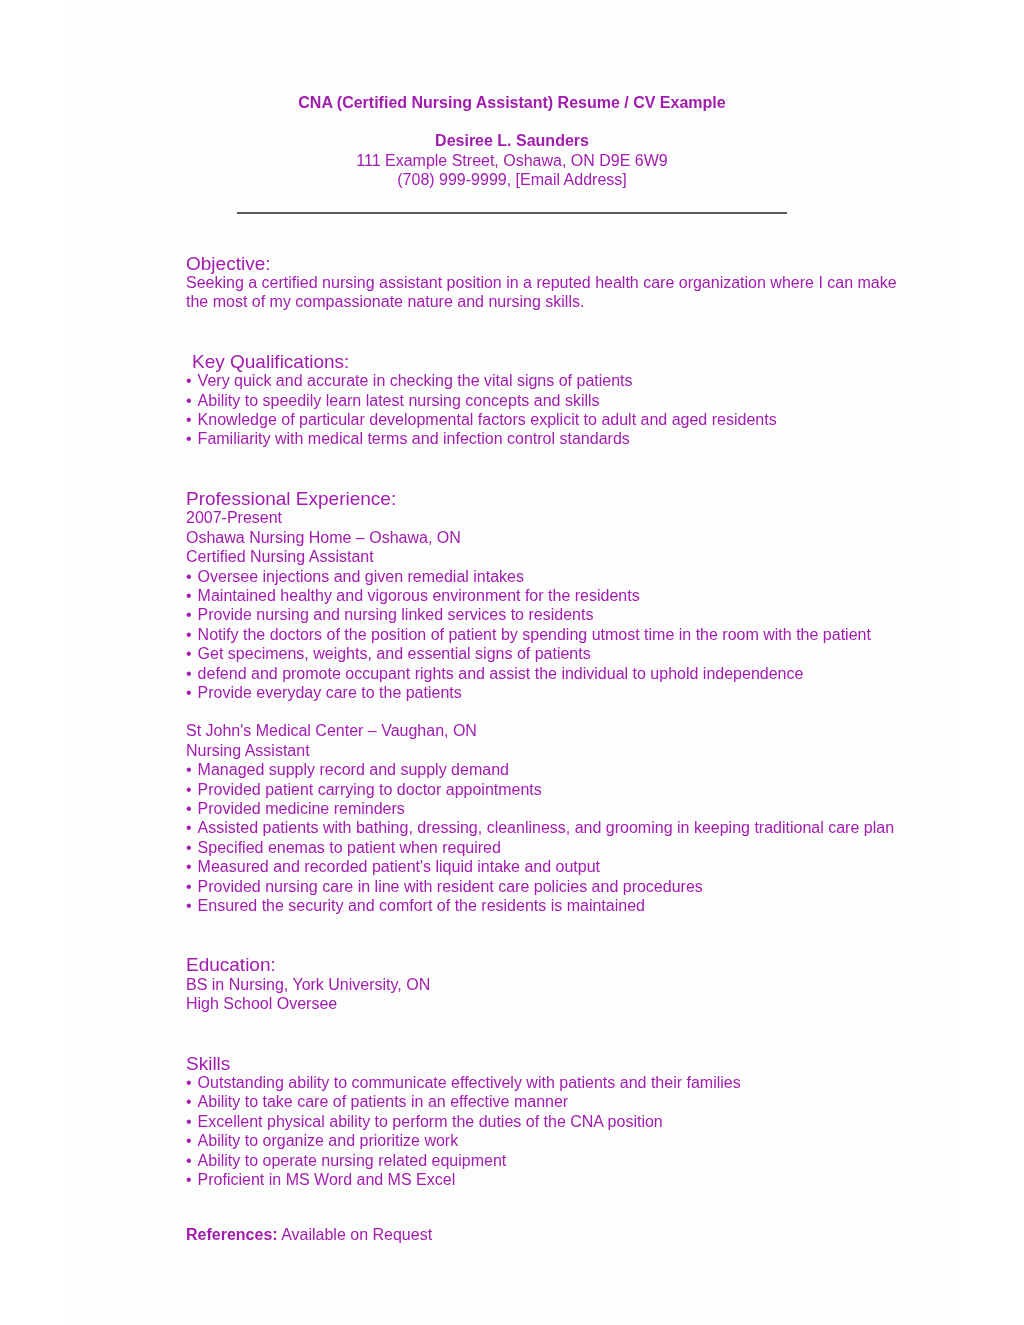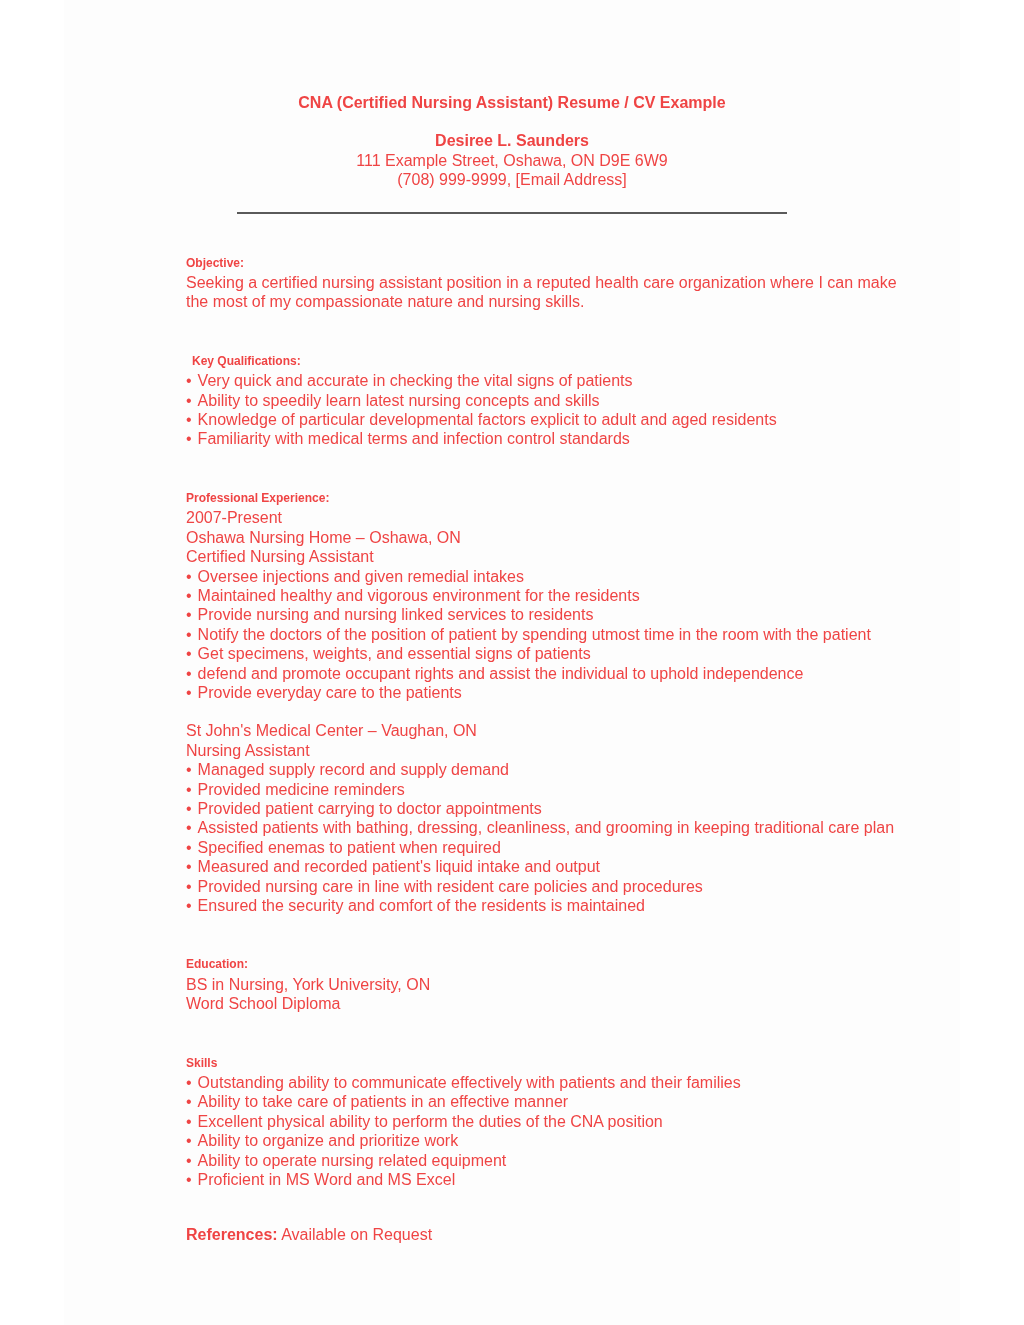--- a/index.html
+++ b/index.html
@@ -2,41 +2,41 @@
 <html><head>
 <meta charset="utf-8">
 <style>
   * { margin: 0; padding: 0; box-sizing: border-box; }
   html, body { background: #ffffff; }
   .page {
     width: 896px;
     height: 1325px;
     margin: 0 auto;
     background: #fdfdfd;
-    color: #ef4444;
+    color: #a21caf;
     font-family: "Liberation Sans", sans-serif;
     font-size: 16px;
     line-height: 19.4px;
     overflow: hidden;
   }
   .doc-header { text-align: center; padding-top: 93px; }
   .bold { font-weight: bold; }
   .doc-title { font-weight: bold; }
   .person-name { font-weight: bold; margin-top: 19px; }
   .divider {
     width: 550px;
     height: 2px;
     background: #5a5a5a;
     margin: 22px auto 0;
   }
   .doc-body { padding: 0 50px 0 122px; }
   h2 {
-    font-size: 12px;
+    font-size: 19px;
     line-height: 19.4px;
-    font-weight: bold;
+    font-weight: normal;
     margin-top: 40px;
   }
   .sec { margin-top: 19px; }
   .sec-first { margin-top: 14px; }
   .objective-text { max-width: 790px; }
   .indent-sm { padding-left: 6px; }
   .bullet-line { }
   .marker { display: inline-block; margin-right: 6px; }
   .job-block { }
   .job-gap { margin-top: 19px; }
@@ -83,34 +83,34 @@
         <div class="bullet-line"><span class="marker">•</span><span>Notify the doctors of the position of patient by spending utmost time in the room with the patient</span></div>
         <div class="bullet-line"><span class="marker">•</span><span>Get specimens, weights, and essential signs of patients</span></div>
         <div class="bullet-line"><span class="marker">•</span><span>defend and promote occupant rights and assist the individual to uphold independence</span></div>
         <div class="bullet-line"><span class="marker">•</span><span>Provide everyday care to the patients</span></div>
       </div>
 
       <div class="job-block job-gap">
         <div>St John's Medical Center – Vaughan, ON</div>
         <div>Nursing Assistant</div>
         <div class="bullet-line"><span class="marker">•</span><span>Managed supply record and supply demand</span></div>
+        <div class="bullet-line"><span class="marker">•</span><span>Provided patient carrying to doctor appointments</span></div>
         <div class="bullet-line"><span class="marker">•</span><span>Provided medicine reminders</span></div>
-        <div class="bullet-line"><span class="marker">•</span><span>Provided patient carrying to doctor appointments</span></div>
         <div class="bullet-line"><span class="marker">•</span><span>Assisted patients with bathing, dressing, cleanliness, and grooming in keeping traditional care plan</span></div>
         <div class="bullet-line"><span class="marker">•</span><span>Specified enemas to patient when required</span></div>
         <div class="bullet-line"><span class="marker">•</span><span>Measured and recorded patient's liquid intake and output</span></div>
         <div class="bullet-line"><span class="marker">•</span><span>Provided nursing care in line with resident care policies and procedures</span></div>
         <div class="bullet-line"><span class="marker">•</span><span>Ensured the security and comfort of the residents is maintained</span></div>
       </div>
     </section>
 
     <section class="sec">
       <h2>Education:</h2>
       <div>BS in Nursing, York University, ON</div>
-      <div>Word School Diploma</div>
+      <div>High School Oversee</div>
     </section>
 
     <section class="sec">
       <h2>Skills</h2>
       <div class="bullet-line"><span class="marker">•</span><span>Outstanding ability to communicate effectively with patients and their families</span></div>
       <div class="bullet-line"><span class="marker">•</span><span>Ability to take care of patients in an effective manner</span></div>
       <div class="bullet-line"><span class="marker">•</span><span>Excellent physical ability to perform the duties of the CNA position</span></div>
       <div class="bullet-line"><span class="marker">•</span><span>Ability to organize and prioritize work</span></div>
       <div class="bullet-line"><span class="marker">•</span><span>Ability to operate nursing related equipment</span></div>
       <div class="bullet-line"><span class="marker">•</span><span>Proficient in MS Word and MS Excel</span></div>

